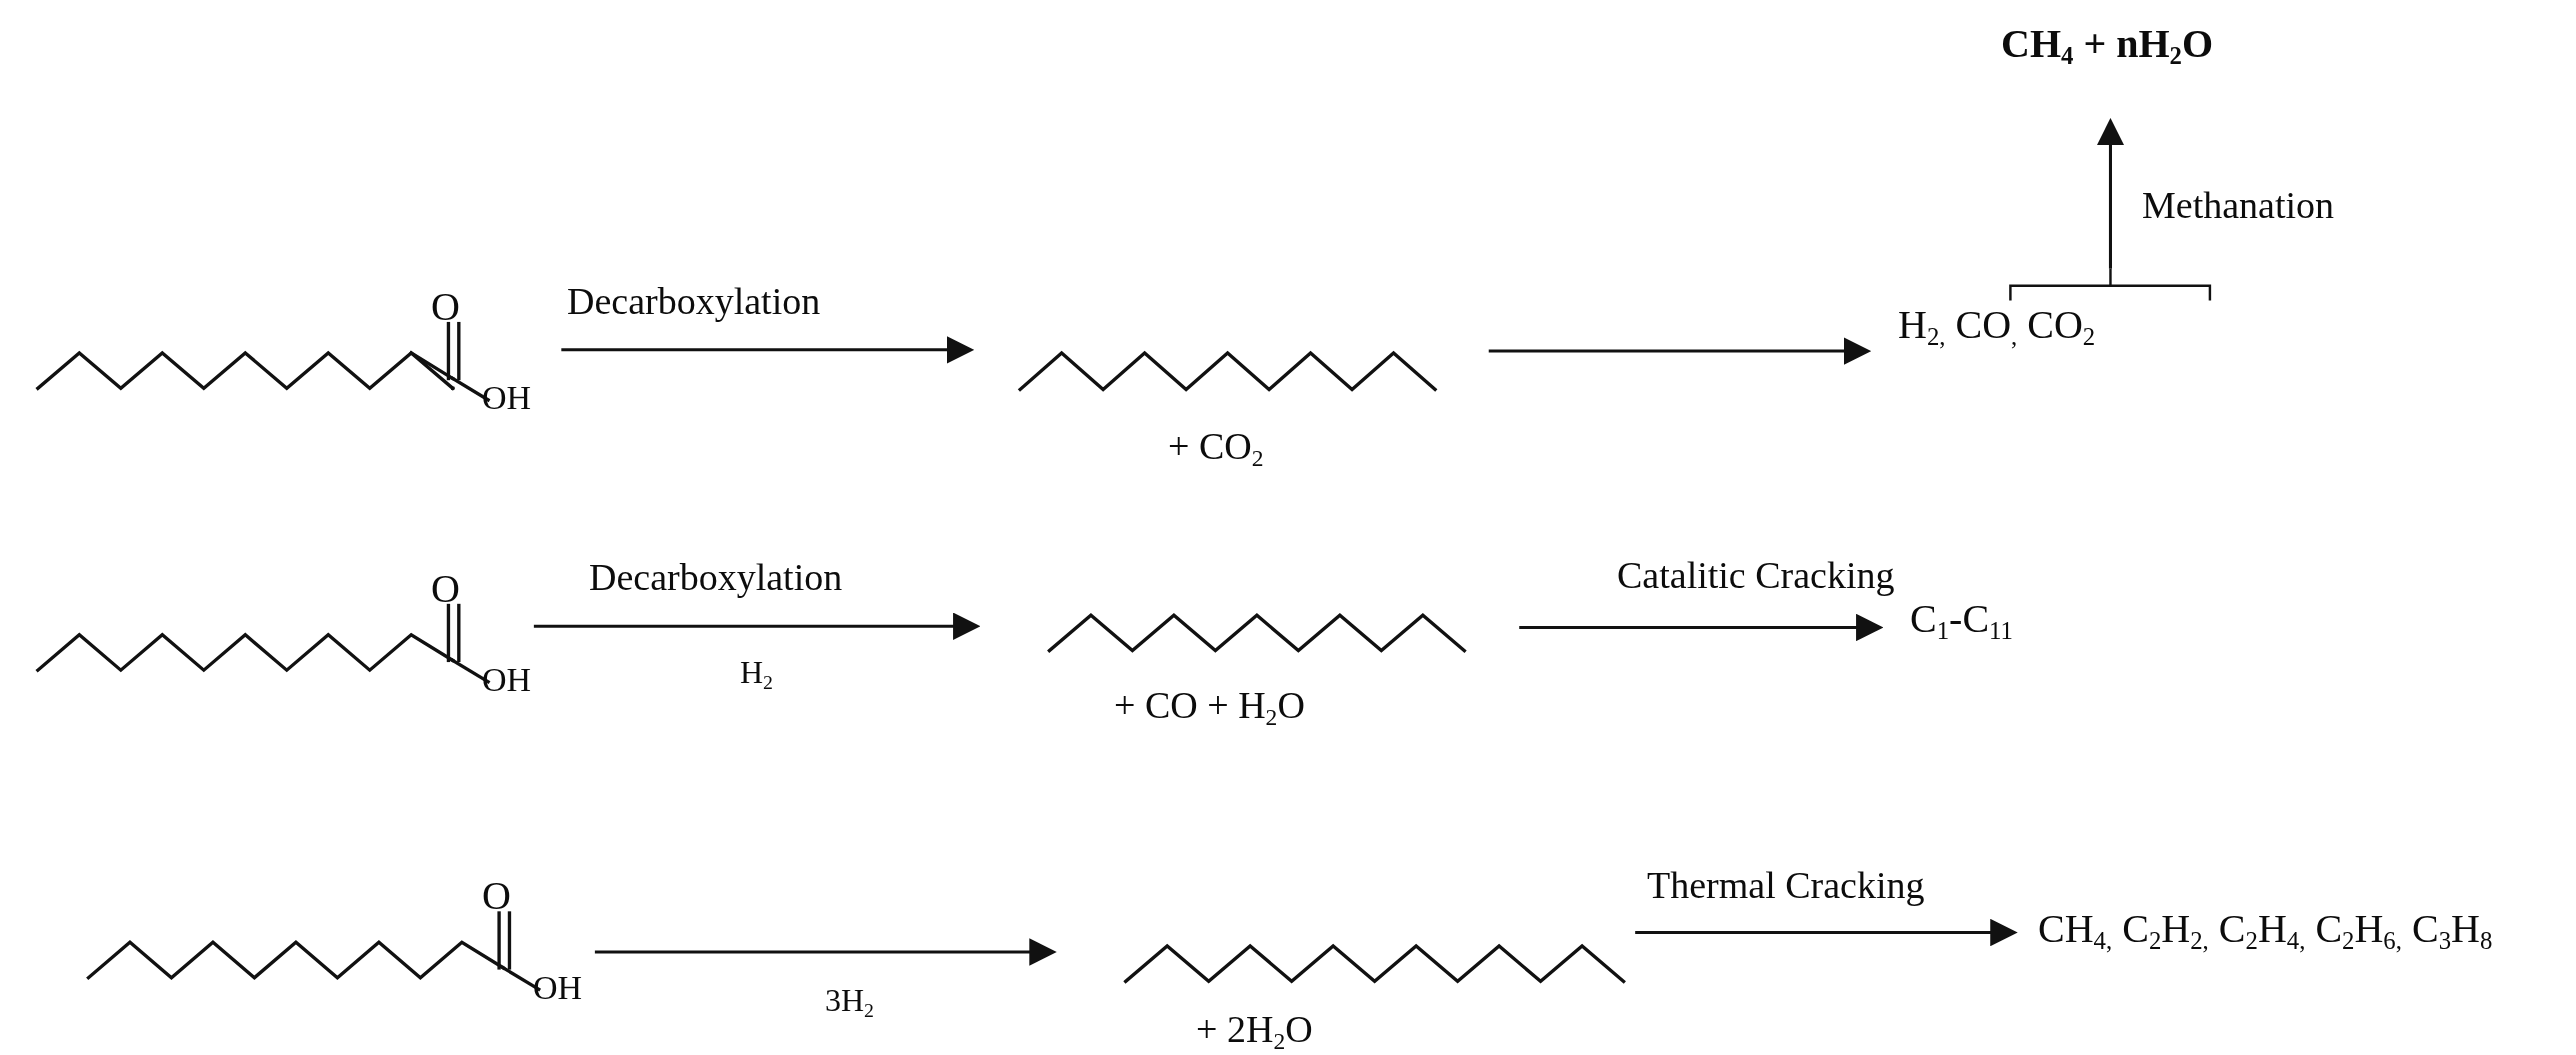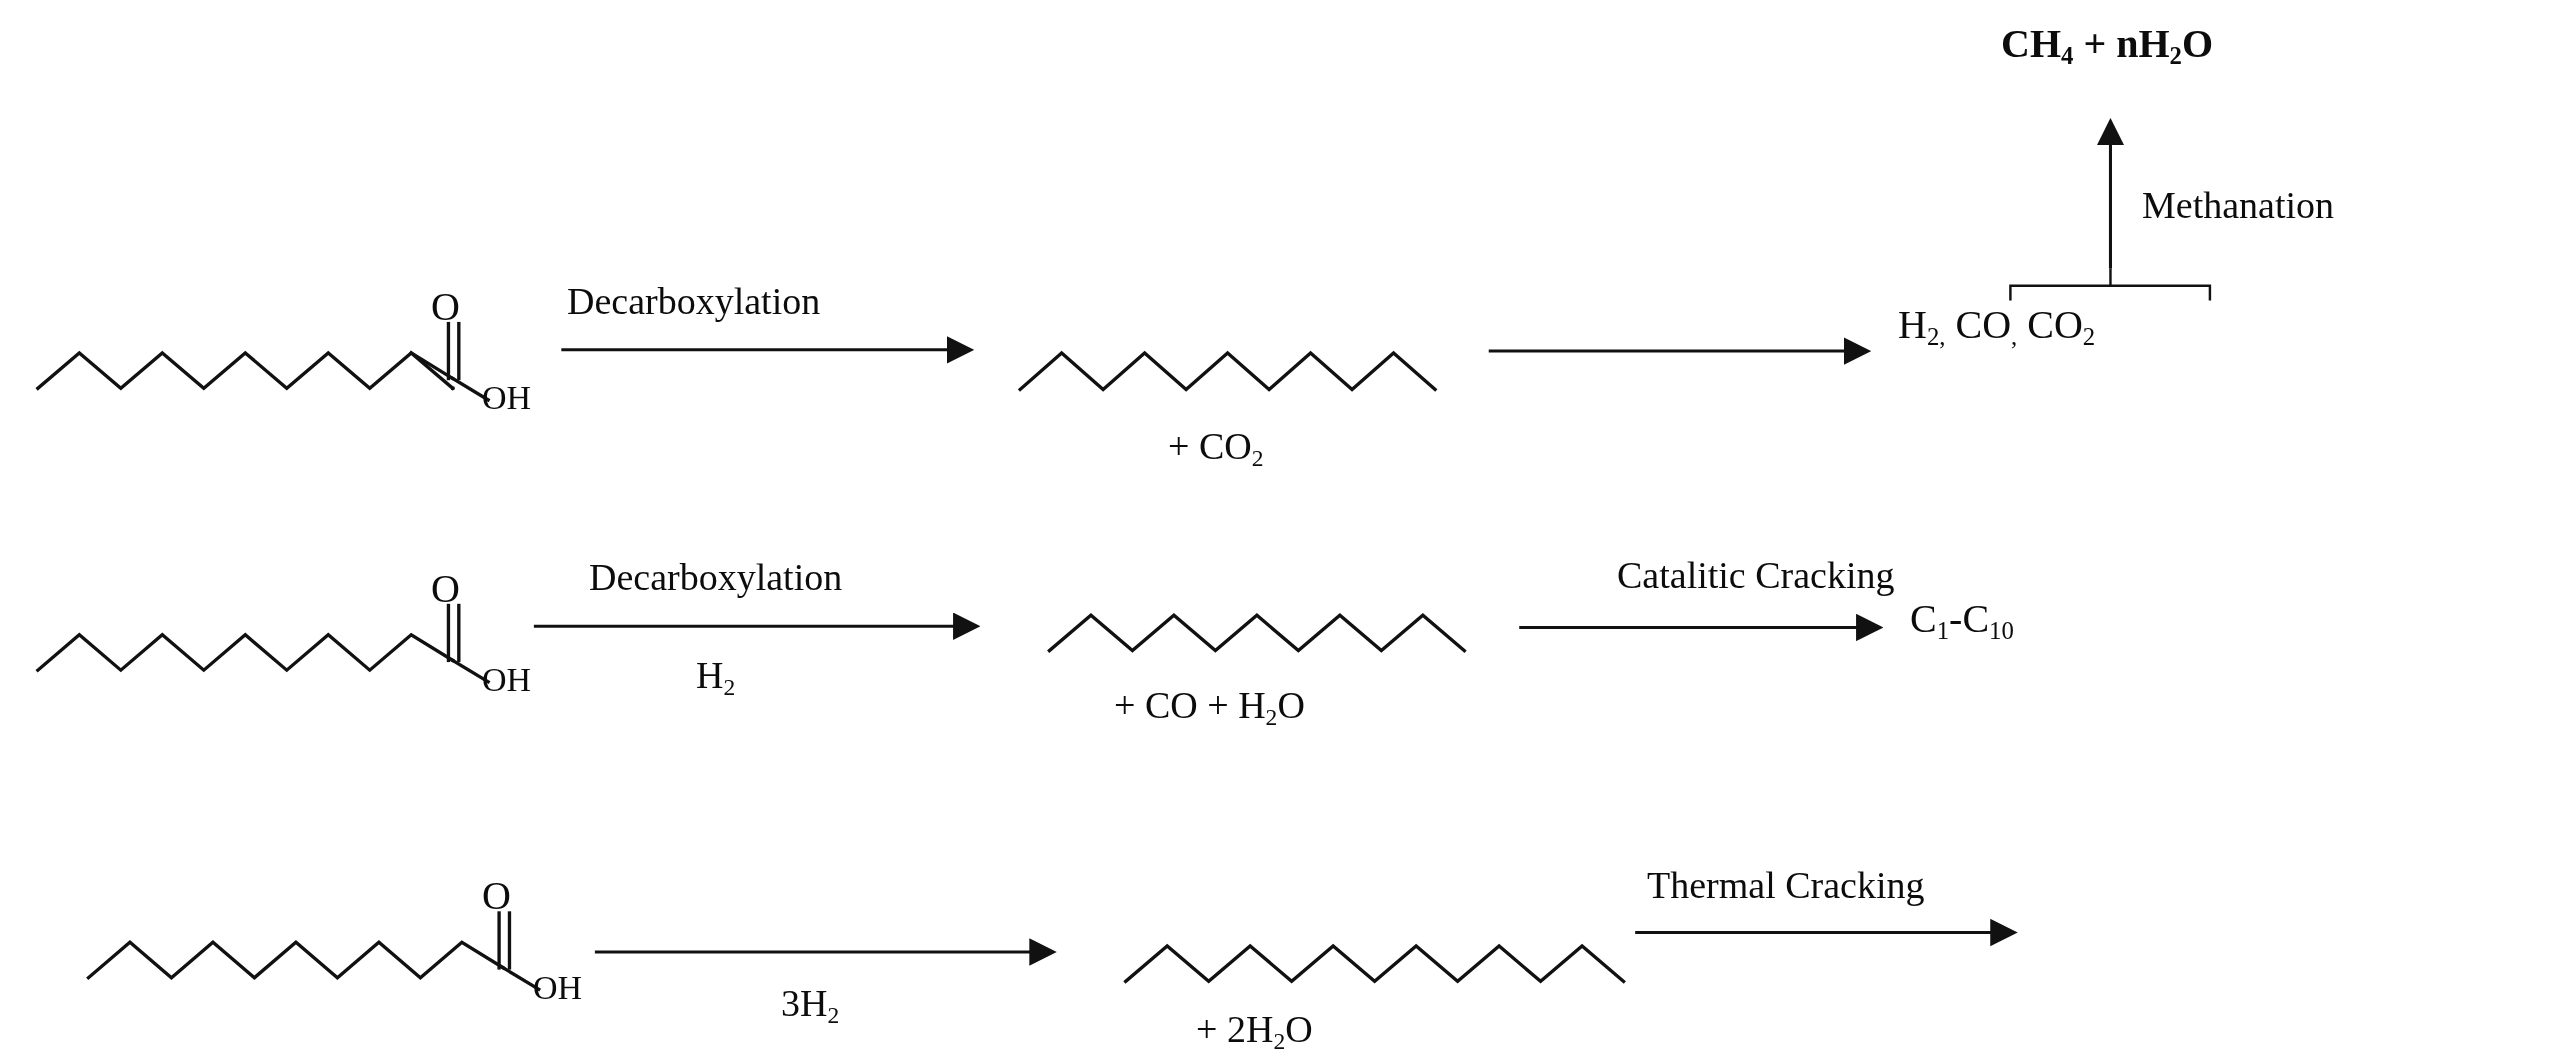--- a/index.html
+++ b/index.html
@@ -21,21 +21,22 @@
   .lbl {
     position: absolute;
     white-space: nowrap;
     color: #0c0c0c;
     line-height: 1;
   }
   .cond {           
     font-size: 38px;
   }
   .reag {           
-    font-size: 38px;
+    font-size: 32px;
+    margin-left: 44px;
   }
   .species {        
     font-size: 40px;
   }
   .byprod {         
     font-size: 38px;
   }
   .species sub, .byprod sub, .cond sub, .reag sub {
     font-size: 0.62em;
     vertical-align: -0.30em;
@@ -180,26 +181,27 @@
   <span class="lbl species" style="left:431px; top:569px;">O</span>
   <span class="lbl species" style="left:482px; top:663px; font-size:34px;">OH</span>
 
   <span class="lbl cond" style="left:589px; top:558px;">Decarboxylation</span>
   <span class="lbl reag" style="left:696px; top:656px;"><span>H</span><sub>2</sub></span>
 
   <span class="lbl byprod" style="left:1114px; top:686px;">+ CO + H<sub>2</sub>O</span>
 
   <span class="lbl cond" style="left:1617px; top:556px;">Catalitic Cracking</span>
 
-  <span class="lbl species" style="left:1910px; top:599px;">C<sub>1</sub>-C<sub>10</sub></span>
+  <span class="lbl species" style="left:1910px; top:599px;">C<sub>1</sub>-C<sub>11</sub></span>
 
   <span class="lbl species" style="left:482px; top:876px;">O</span>
   <span class="lbl species" style="left:533px; top:971px; font-size:34px;">OH</span>
 
   <span class="lbl reag" style="left:781px; top:984px;"><span>3H</span><sub>2</sub></span>
 
   <span class="lbl byprod" style="left:1196px; top:1010px;">+ 2H<sub>2</sub>O</span>
 
   <span class="lbl cond" style="left:1647px; top:866px;">Thermal Cracking</span>
 
+  <span class="lbl species" style="left:2038px; top:909px;">CH<sub>4</sub><span class="lowcomma">,</span> C<sub>2</sub>H<sub>2</sub><span class="lowcomma">,</span> C<sub>2</sub>H<sub>4</sub><span class="lowcomma">,</span> C<sub>2</sub>H<sub>6</sub><span class="lowcomma">,</span> C<sub>3</sub>H<sub>8</sub></span>
 
 </div>
 
 
 </body></html>

